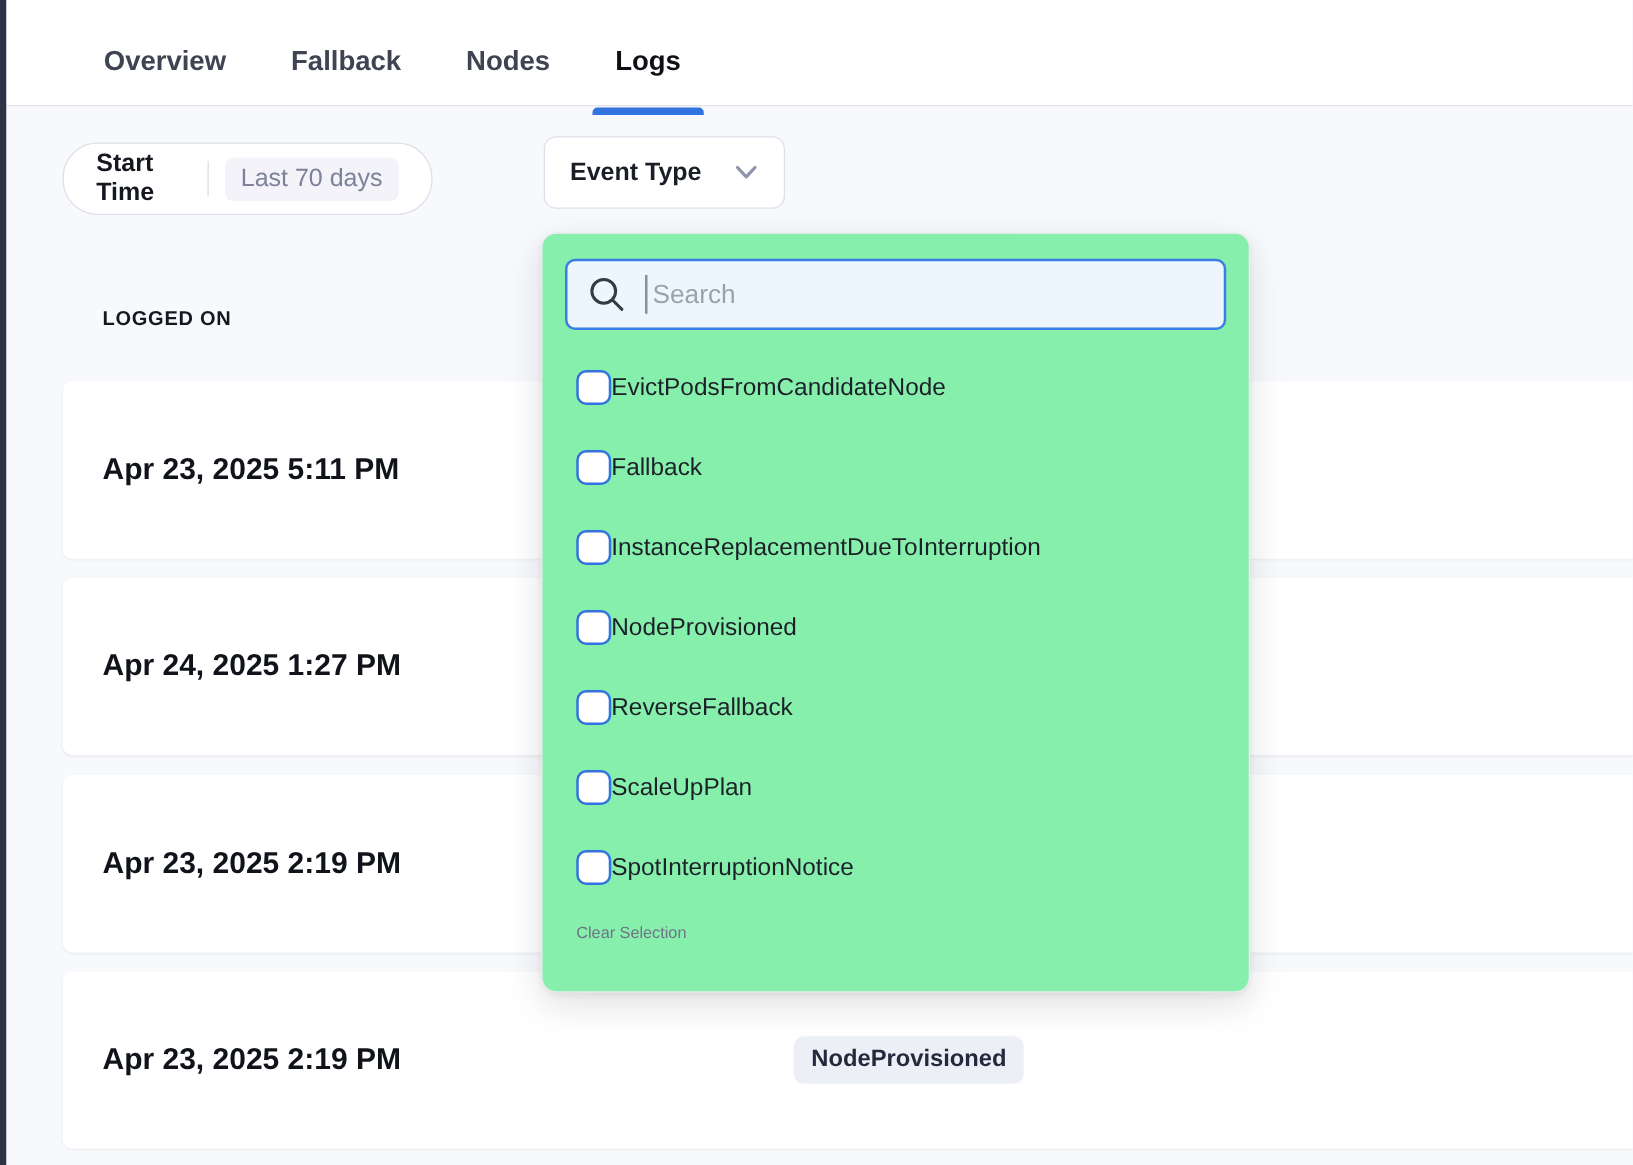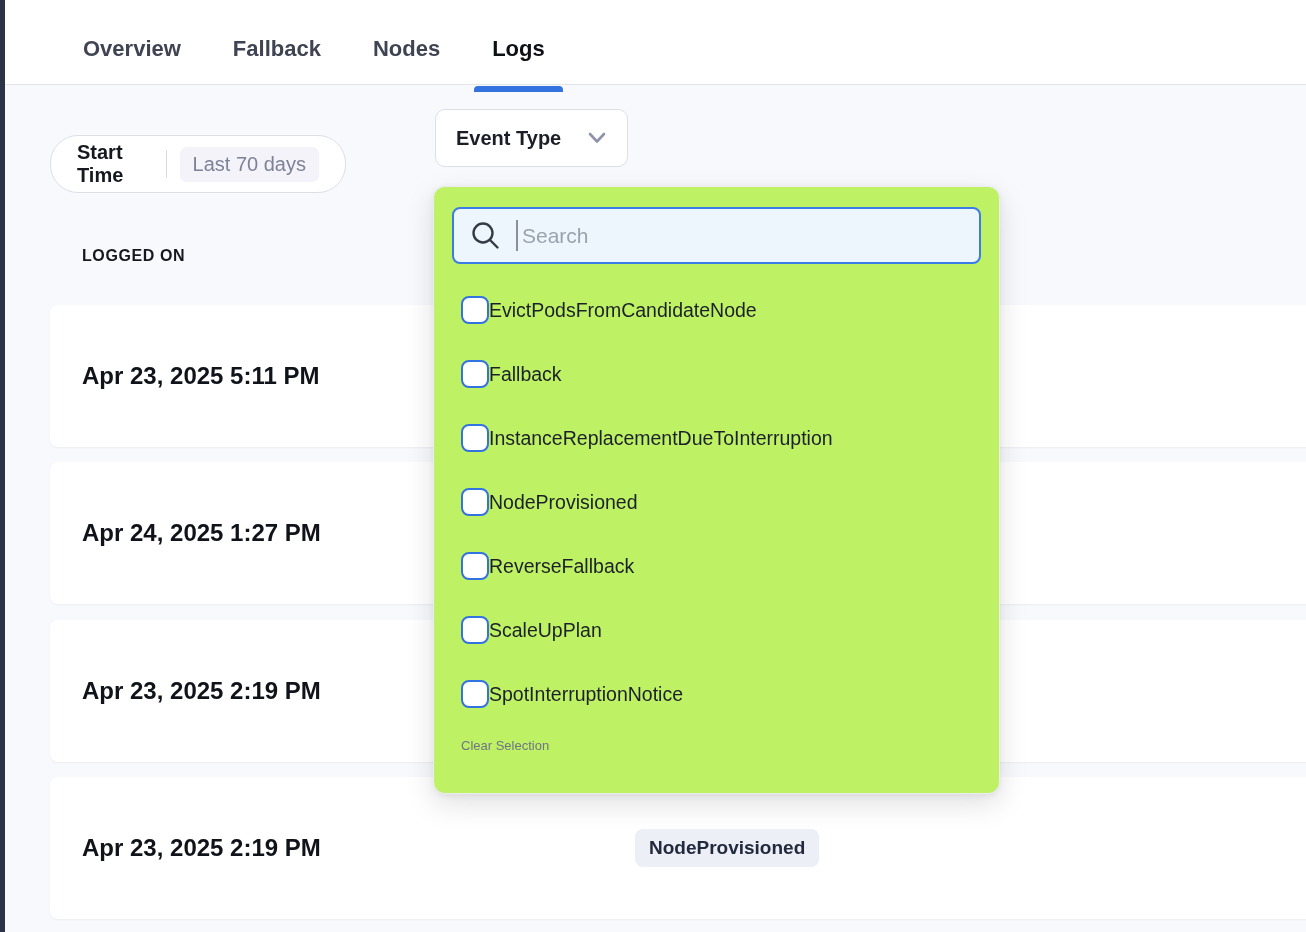--- a/index.html
+++ b/index.html
@@ -41,21 +41,21 @@
   .tab.active::after{
     content:"";position:absolute;left:0;right:0;bottom:-1px;height:6px;
     background:var(--accent);border-radius:4px 4px 0 0;
   }
 
   
   .filter-btn{
     position:absolute;background:#fff;border:1px solid var(--border-light);
     border-radius:10px;display:flex;align-items:center;cursor:pointer;z-index:6;
   }
-  .start-time-btn{left:50px;top:135px;width:296px;height:58px;padding:0 26px;gap:13px;border-radius:28px;}
+  .start-time-btn{left:50px;top:114px;width:296px;height:58px;padding:0 26px;gap:13px;border-radius:28px;}
   .start-time-label{font-size:20px;font-weight:700;color:#15181f;}
   .start-time-sep{width:1px;height:28px;background:#d9dbe4;}
   .start-time-value{
     background:var(--pill-bg);color:var(--text-muted);font-size:20px;
     padding:6px 13px;border-radius:7px;white-space:nowrap;
   }
   .event-type-btn{left:435px;top:109px;width:193px;height:58px;padding:0 20px;justify-content:space-between;}
   .event-type-label{font-size:20px;font-weight:600;color:#1b1e27;}
   .chevron{display:flex;align-items:center;}
 
@@ -73,21 +73,21 @@
   .row-date{font-size:24px;font-weight:700;color:#101319;}
   .row-badge{
     position:absolute;left:585px;top:50%;transform:translateY(-50%);
     background:var(--badge-bg);color:var(--badge-text);font-size:19px;font-weight:700;
     padding:8px 14px;border-radius:8px;white-space:nowrap;
   }
   .row-badge:empty{display:none;}
 
   
   .dropdown{
-    position:absolute;left:433px;top:186px;width:567px;height:608px;background:#bef264;
+    position:absolute;left:433px;top:186px;width:567px;height:608px;background:#86efac;
     border:1px solid #ececf1;border-radius:12px;z-index:20;
     box-shadow:0 10px 28px rgba(20,24,40,.13), 0 2px 6px rgba(20,24,40,.06);
     padding:20px 18px 0 18px;
   }
   .search-wrap{position:relative;width:100%;height:57px;}
   .search-input{
     width:100%;height:57px;background:var(--search-bg);
     border:2px solid var(--search-border);border-radius:8px;outline:none;
     padding:0 16px 0 68px;font-size:21px;color:#20242c;
     font-family:"Liberation Sans", sans-serif;

